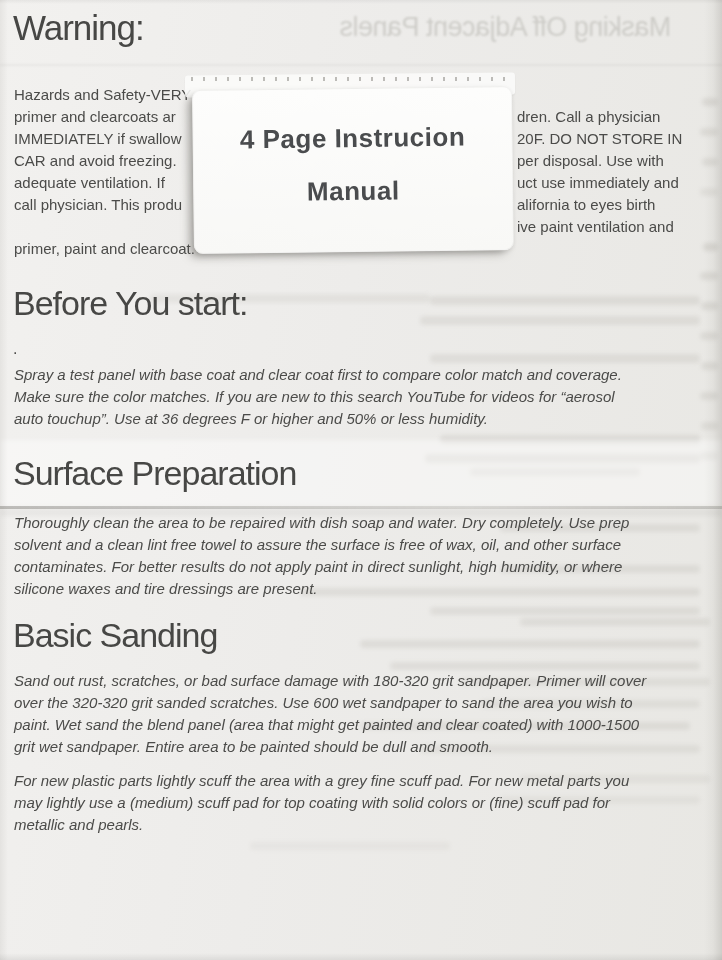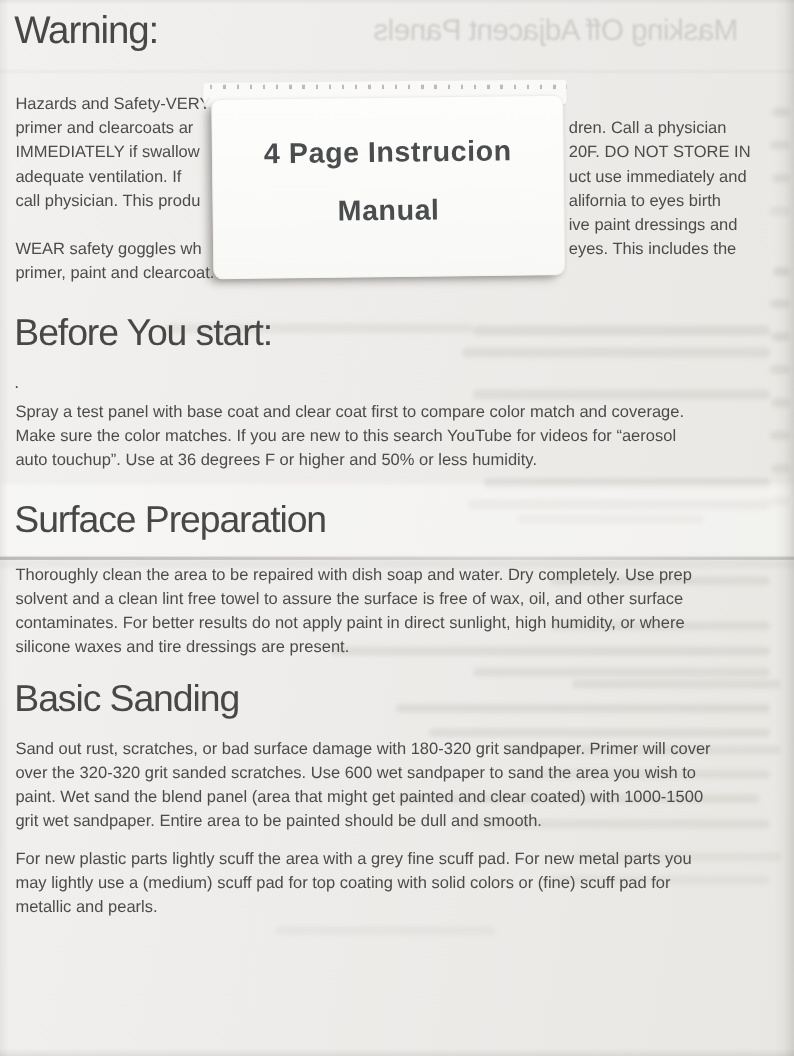--- a/index.html
+++ b/index.html
@@ -37,21 +37,21 @@
   .heading{position:absolute;margin:0;font-weight:400;font-size:34px;
     letter-spacing:-1px;color:var(--heading-ink);white-space:nowrap;}
   .h-warning{left:13px;top:8px;font-size:35px;}
   .h-before{left:13px;top:284px;}
   .h-surface{left:13px;top:454px;text-align:right;}
   .h-sanding{left:13px;top:616px;}
   .stray-period{position:absolute;left:13px;top:340px;font-size:16px;color:var(--ink);}
 
   
   .par{position:absolute;left:14px;font-size:15px;line-height:22px;
-    color:var(--ink);white-space:nowrap;}
+    color:var(--ink);white-space:nowrap;font-style:italic;}
   .p-before{top:364px;}
   .p-surface{top:512px;}
   .p-sanding1{top:670px;}
   .p-sanding2{top:770px;}
   .par .line{height:22px;}
 
   
   .warning-par{position:absolute;left:14px;top:84px;width:700px;font-size:15px;
     line-height:22px;color:var(--ink);}
   .warning-par .row{position:relative;height:22px;white-space:nowrap;}
@@ -125,24 +125,24 @@
   <div class="crease-top"></div>
   <div class="fold-bright"></div>
   <div class="fold-line"></div>
   <div class="fold-shadow"></div>
 
   <h1 class="heading h-warning">Warning:</h1>
   <div class="warning-par">
       <div class="row"><span>Hazards and Safety-VERY</span></div>
       <div class="row"><span>primer and clearcoats ar</span><span class="frag-right">dren. Call a physician</span></div>
       <div class="row"><span>IMMEDIATELY if swallow</span><span class="frag-right">20F. DO NOT STORE IN</span></div>
+      <div class="row"><span>CAR and avoid freezing.</span><span class="frag-right">per disposal. Use with</span></div>
       <div class="row"><span>adequate ventilation. If</span><span class="frag-right">uct use immediately and</span></div>
       <div class="row"><span>call physician. This produ</span><span class="frag-right">alifornia to eyes birth</span></div>
-      <div class="row"><span class="frag-right">ive paint dressings and</span></div>
-      <div class="row"><span>WEAR safety goggles wh</span><span class="frag-right">eyes. This includes the</span></div>
+      <div class="row"><span class="frag-right">ive paint ventilation and</span></div>
       <div class="row"><span>primer, paint and clearcoat.</span></div>
     </div>
 
   <div class="backing-strip"></div>
   <div class="perforation"></div>
   <div class="sticker">
     <div class="s-line">4 Page Instrucion</div>
     <div class="s-line s-line2">Manual</div>
   </div>
 

